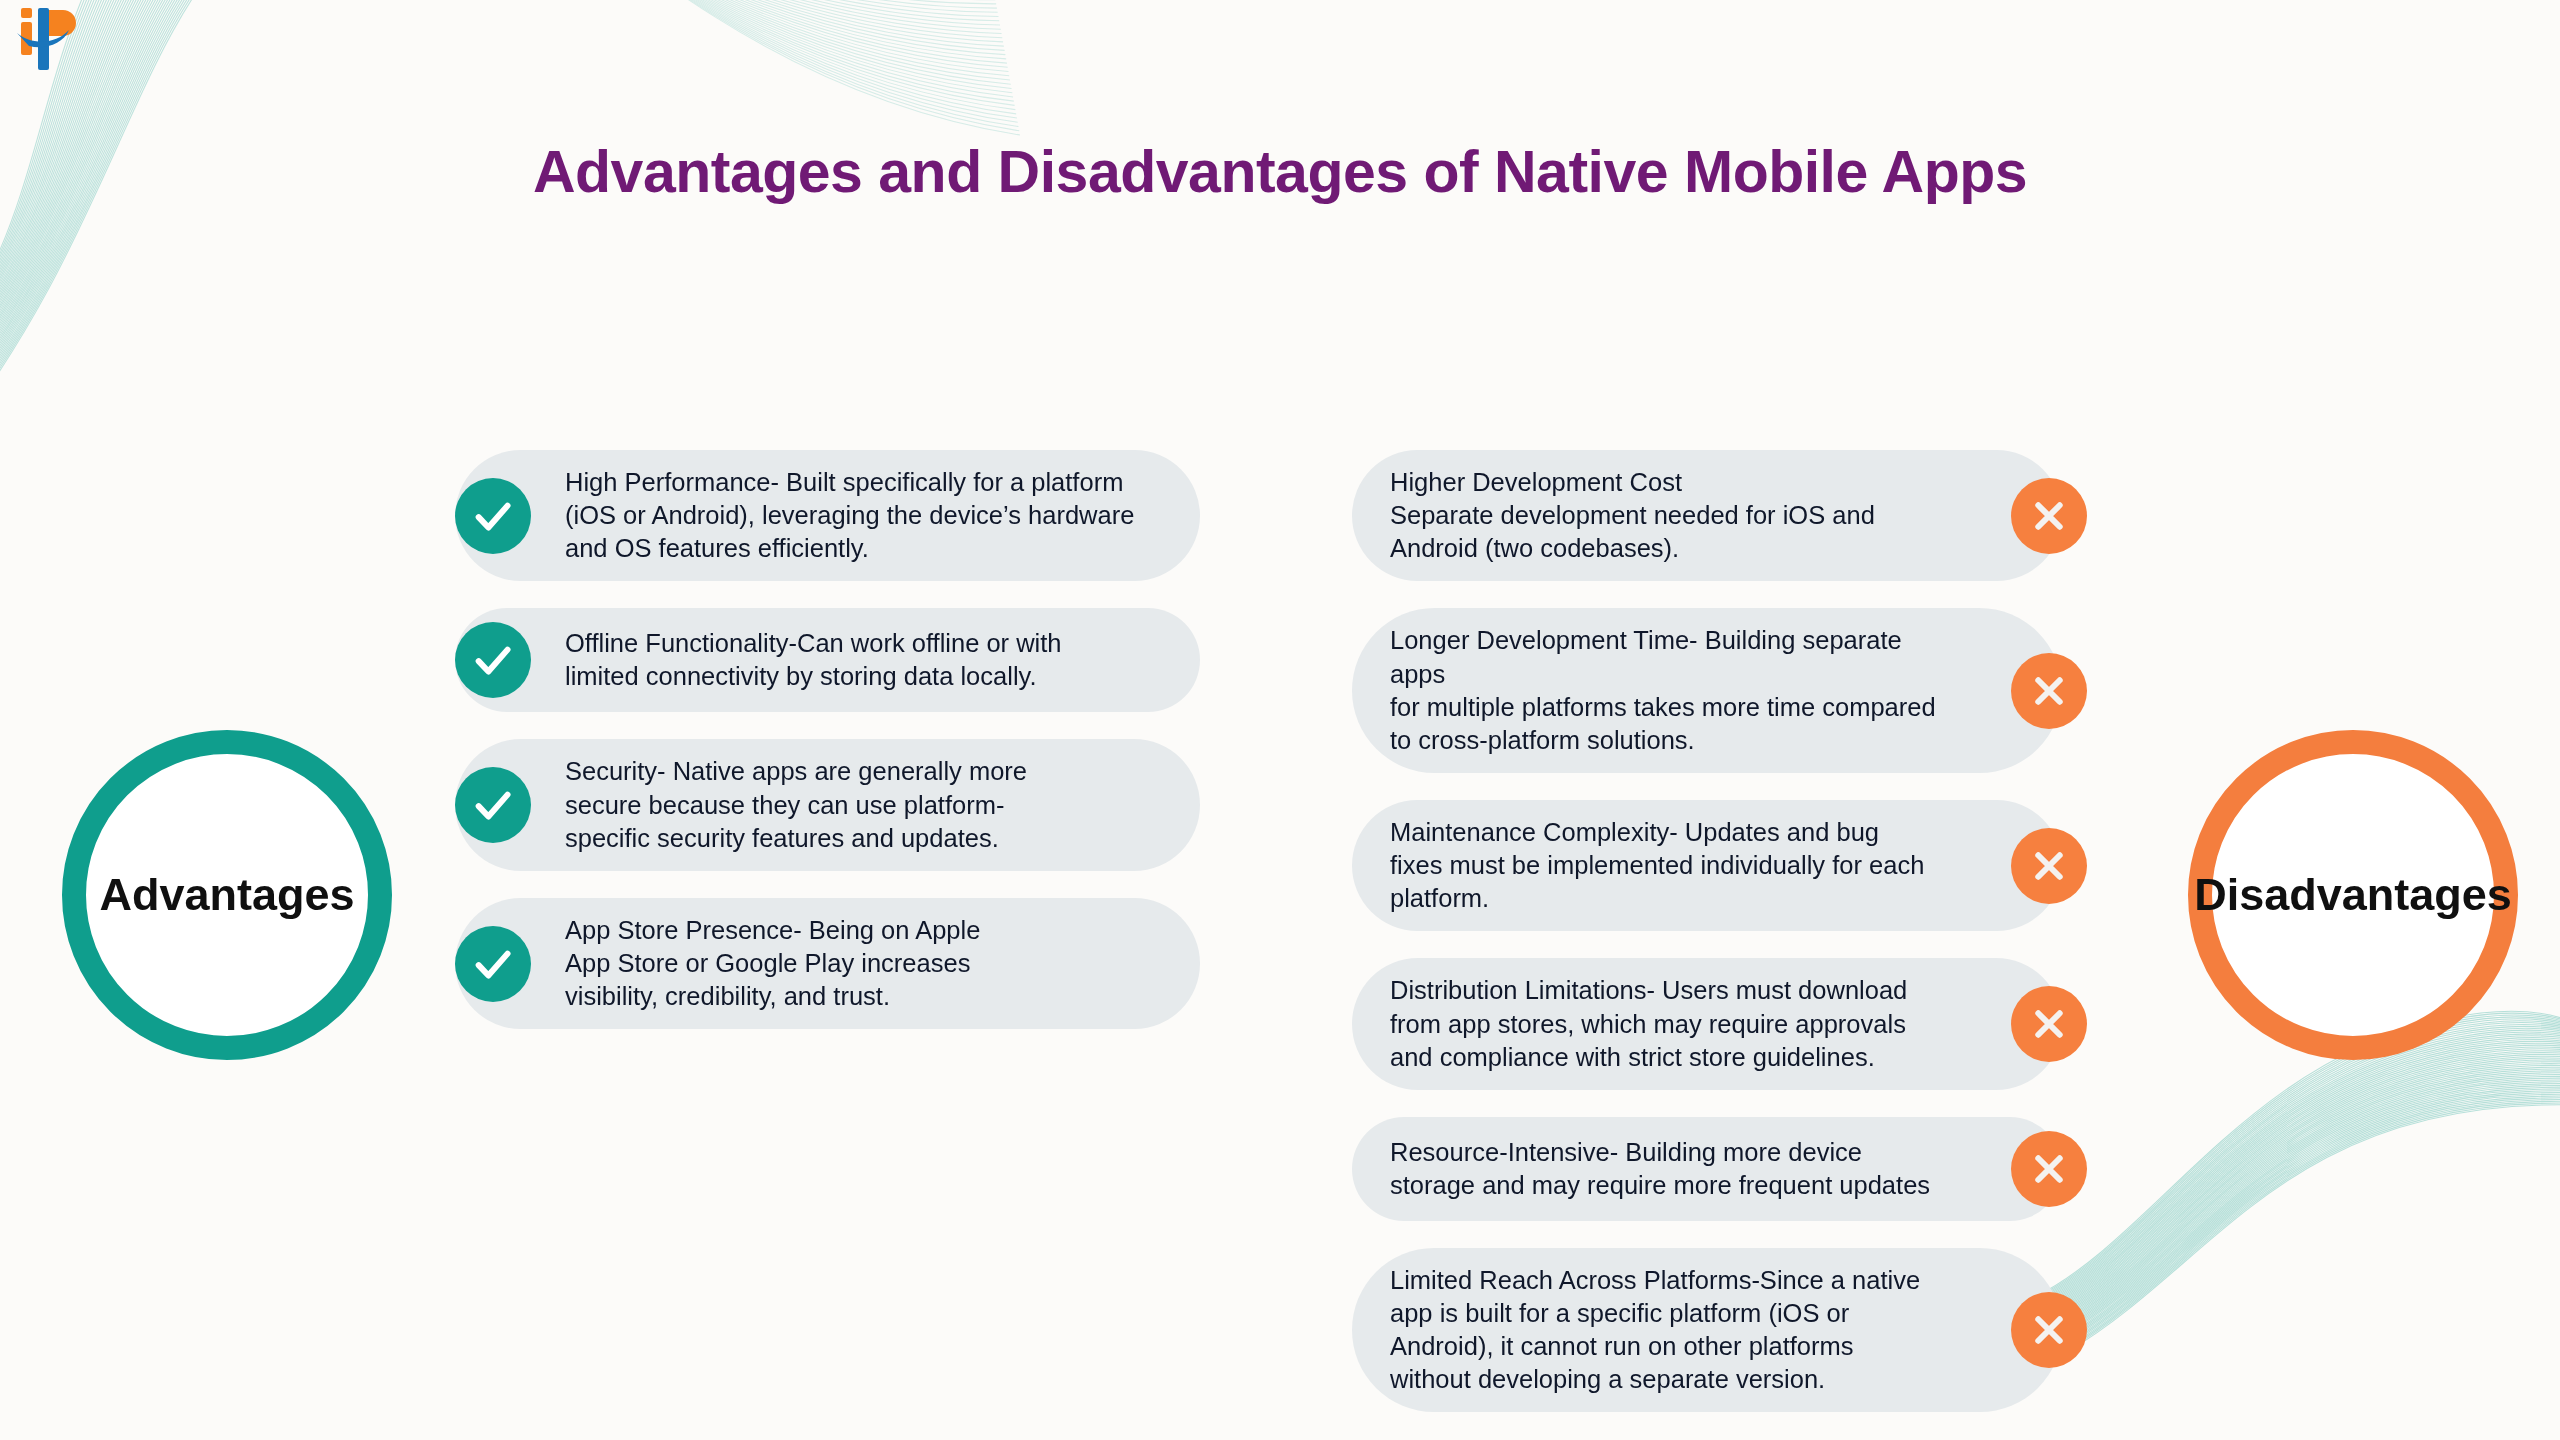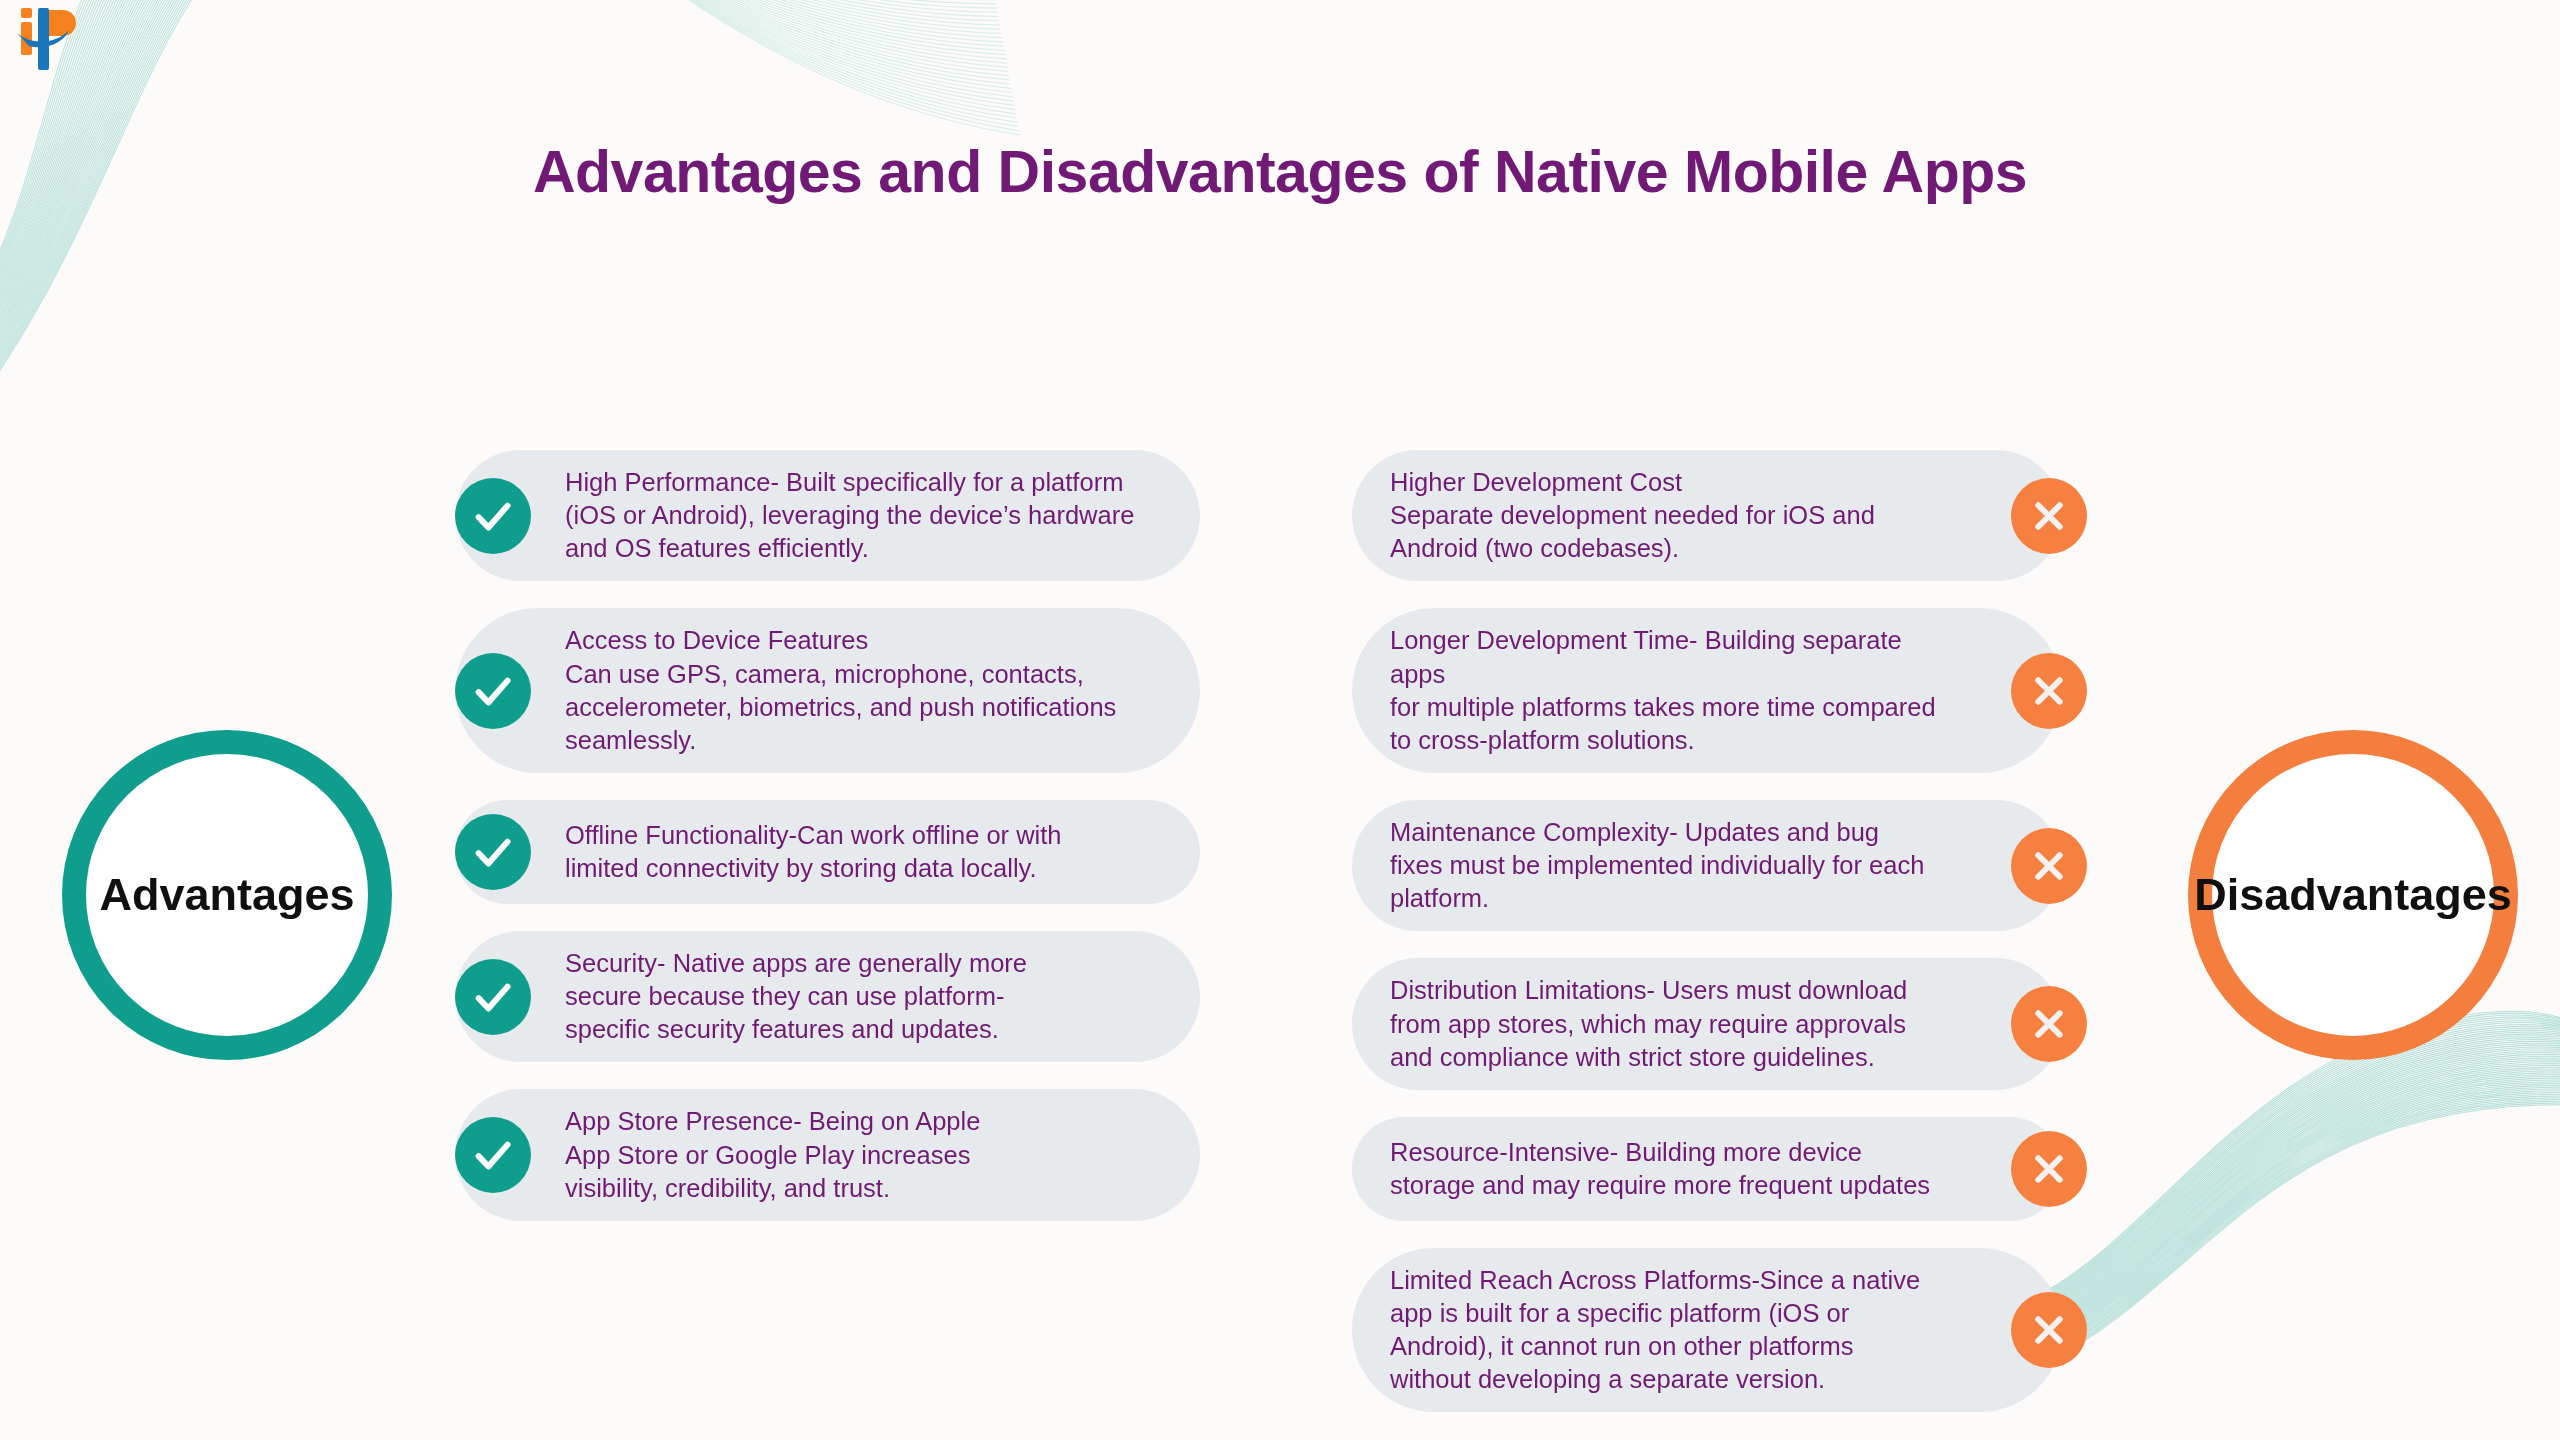--- a/index.html
+++ b/index.html
@@ -53,21 +53,21 @@
     min-height:104px;
     display:flex;
     align-items:center;
   }
   #column-advantages .pill    { width:745px; padding:16px 30px 16px 110px; }
   #column-disadvantages .pill { width:710px; padding:16px 110px 16px 38px; }
 
   .pill-text {
     font-size:25.5px;
     line-height:1.30;
-    color:#701a75;
+    color:#0f172a;
     white-space:pre-line;
   }
 
   
   .badge {
     position:absolute;
     top:50%; transform:translateY(-50%);
     width:76px; height:76px;
     border-radius:50%;
     display:flex; align-items:center; justify-content:center;
@@ -446,33 +446,20 @@
 and OS features efficiently.</span>
     </div>
     <div class="badge check">
       <svg viewBox="0 0 24 24">
           <path d="M4.5 12.6 L9.6 18 L19.6 6.6" fill="none" stroke="#ffffff" stroke-width="3.1" stroke-linecap="round" stroke-linejoin="round"></path>
         </svg>
     </div>
   </div>
   <div class="row">
     <div class="pill">
-      <span class="pill-text">Access to Device Features
-Can use GPS, camera, microphone, contacts,
-accelerometer, biometrics, and push notifications
-seamlessly.</span>
-    </div>
-    <div class="badge check">
-      <svg viewBox="0 0 24 24">
-          <path d="M4.5 12.6 L9.6 18 L19.6 6.6" fill="none" stroke="#ffffff" stroke-width="3.1" stroke-linecap="round" stroke-linejoin="round"></path>
-        </svg>
-    </div>
-  </div>
-  <div class="row">
-    <div class="pill">
       <span class="pill-text">Offline Functionality-Can work offline or with
 limited connectivity by storing data locally.</span>
     </div>
     <div class="badge check">
       <svg viewBox="0 0 24 24">
           <path d="M4.5 12.6 L9.6 18 L19.6 6.6" fill="none" stroke="#ffffff" stroke-width="3.1" stroke-linecap="round" stroke-linejoin="round"></path>
         </svg>
     </div>
   </div>
   <div class="row">

